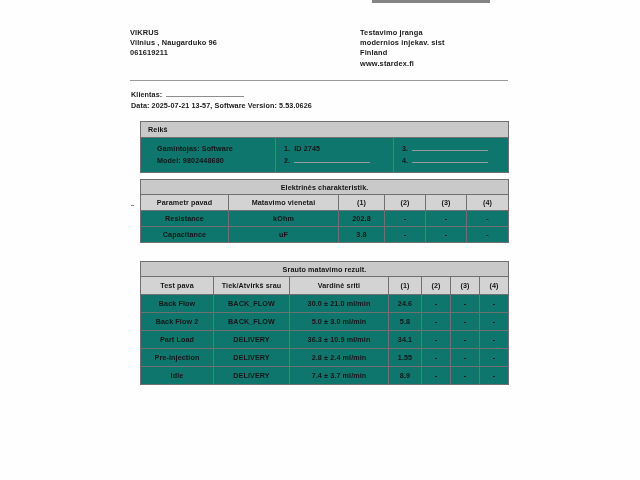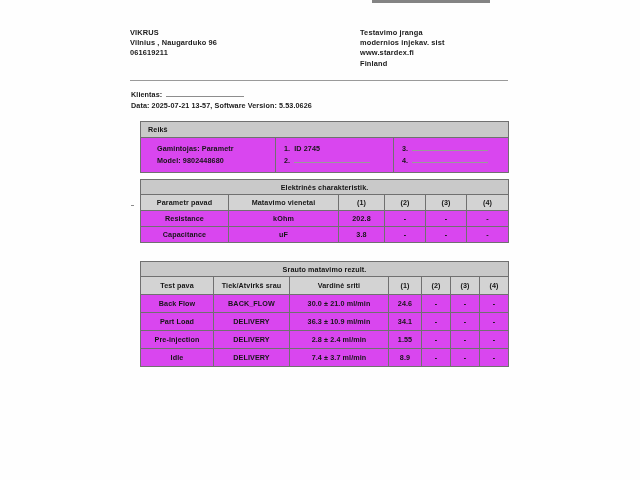--- a/index.html
+++ b/index.html
@@ -90,21 +90,21 @@
     border-bottom: 1px solid #8d8d8d;
     height: 7px;
     margin-left: 4px;
   }
 
   
   .tbl {
     position: absolute;
     border-collapse: collapse;
     table-layout: fixed;
-    background: #d946ef;
+    background: #0f766e;
   }
   .tbl td, .tbl th {
     border: 1px solid #ururu;
     border: 1px solid #707070;
     font-size: 7.2px;
     font-weight: bold;
     text-align: center;
     padding: 0;
     letter-spacing: 0.1px;
     color: #161616;
@@ -205,22 +205,22 @@
 
   <div class="hdr">
     <div class="hdr-left">
       <div class="hdr-line">VIKRUS</div>
       <div class="hdr-line">Vilnius , Naugarduko 96</div>
       <div class="hdr-line">061619211</div>
     </div>
     <div class="hdr-right">
       <div class="hdr-line">Testavimo jranga</div>
       <div class="hdr-line">modernios injekav. sist</div>
+      <div class="hdr-line">Finland</div>
       <div class="hdr-line">www.stardex.fi</div>
-      <div class="hdr-line">Finland</div>
     </div>
   </div>
 
   <div class="rule"></div>
 
   <div class="meta">
     <div class="meta-row">
       <span>Klientas:</span>
       <span class="blank-line"></span>
     </div>
@@ -234,21 +234,21 @@
       <col style="width:135px">
       <col style="width:118px">
       <col style="width:115px">
     </colgroup>
     <tbody>
         <tr>
       <td class="band title-cell" colspan="3">Reikš</td>
     </tr>
     <tr>
       <td class="body-cell">
-        <div class="l">Gamintojas: Parametr</div>
+        <div class="l">Gamintojas: Software</div>
         <div class="l">Model: 9802448680</div>
       </td>
       <td class="num-cell">
         <div class="l">
           <span>1.</span>
           <span style="margin-left:4px">ID 2745</span>
         </div>
         <div class="l">
           <span>2.</span>
           <span class="fill fill-w1"></span>
@@ -334,20 +334,29 @@
     <tr>
       <td>Back Flow</td>
       <td>BACK_FLOW</td>
       <td>30.0 ± 21.0 ml/min</td>
       <td>24.6</td>
       <td>-</td>
       <td>-</td>
       <td>-</td>
     </tr>
     <tr>
+      <td>Back Flow 2</td>
+      <td>BACK_FLOW</td>
+      <td>5.0 ± 3.0 ml/min</td>
+      <td>5.8</td>
+      <td>-</td>
+      <td>-</td>
+      <td>-</td>
+    </tr>
+    <tr>
       <td>Part Load</td>
       <td>DELIVERY</td>
       <td>36.3 ± 10.9 ml/min</td>
       <td>34.1</td>
       <td>-</td>
       <td>-</td>
       <td>-</td>
     </tr>
     <tr>
       <td>Pre-injection</td>

